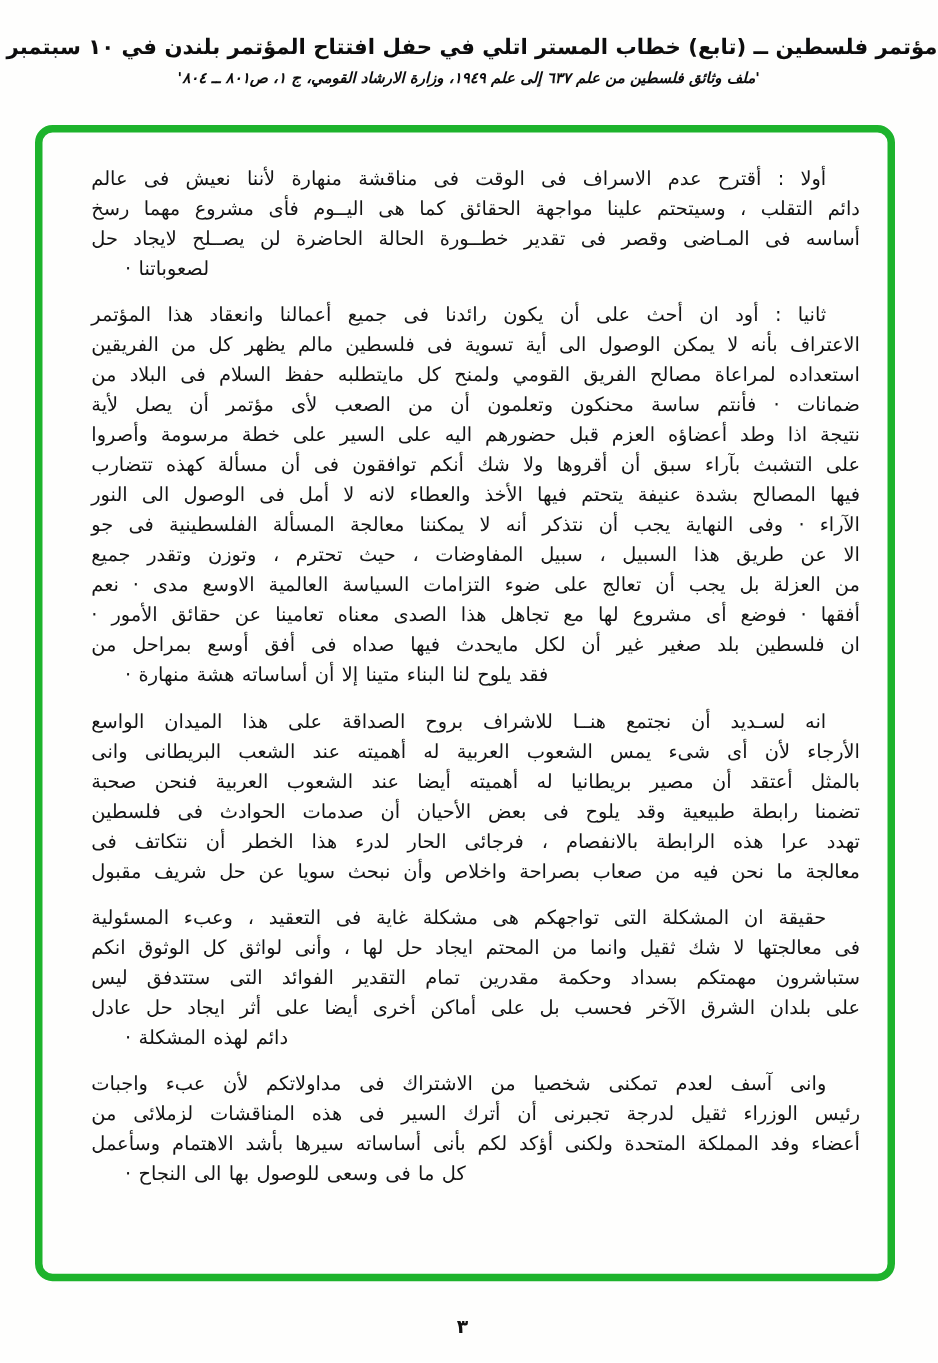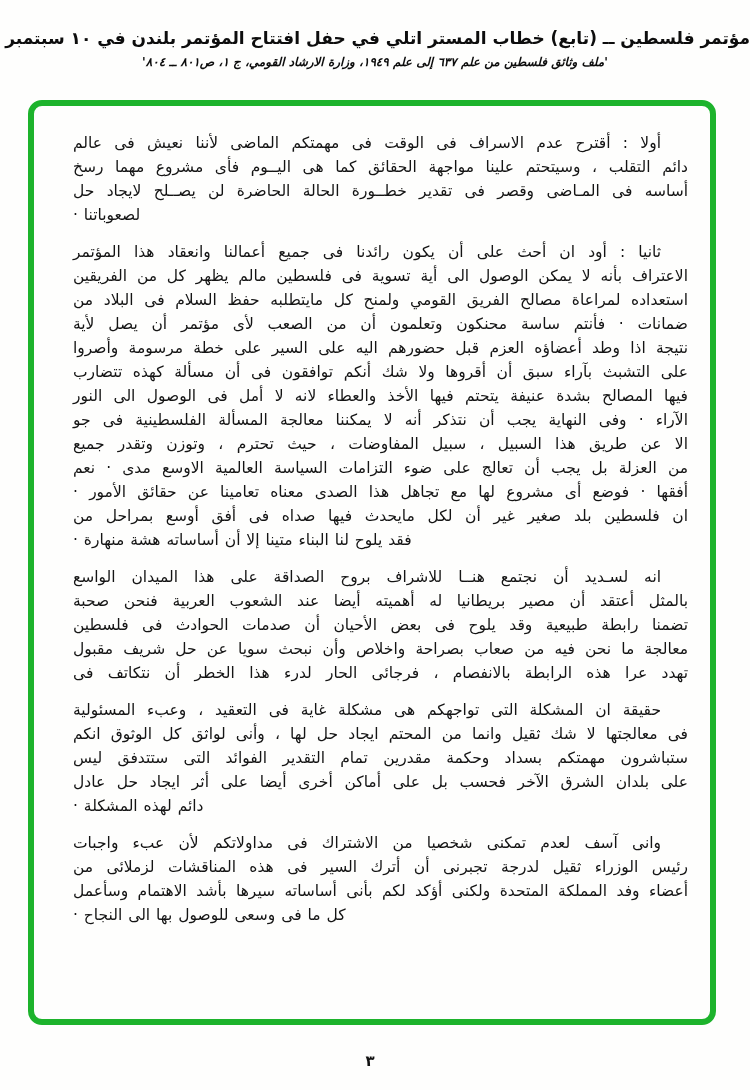--- a/index.html
+++ b/index.html
@@ -68,20 +68,21 @@
   .line {
     text-align: justify;
     text-align-last: justify;
     word-spacing: 1px;
   }
   .line.first {
     text-indent: 27px;
   }
   .line.last {
     text-align-last: left;
+    margin-left: 27px;
   }
   
   .page-number {
     position: absolute;
     top: 1052px;
     left: 0;
     width: 740px;
     text-align: center;
     font-size: 15px;
     font-weight: bold;
@@ -96,21 +97,21 @@
 
   <div class="header">
     <div class="doc-title">مؤتمر فلسطين ــ (تابع) خطاب المستر اتلي في حفل افتتاح المؤتمر بلندن في ١٠ سبتمبر ١٩٤٦</div>
     <div class="doc-source">'ملف وثائق فلسطين من علم ٦٣٧ إلى علم ١٩٤٩، وزارة الارشاد القومي، ج ١، ص٨٠١ ــ ٨٠٤'</div>
   </div>
 
   <div class="green-box"></div>
 
   <div class="content">
       <div class="para">
-        <div class="line first">أولا : أقترح عدم الاسراف فى الوقت فى مهمتكم الماضى لأننا نعيش فى عالم</div>
+        <div class="line first">أولا : أقترح عدم الاسراف فى الوقت فى مناقشة منهارة لأننا نعيش فى عالم</div>
         <div class="line">دائم التقلب ، وسيتحتم علينا مواجهة الحقائق كما هى اليــوم فأى مشروع مهما رسخ</div>
         <div class="line">أساسه فى المـاضى وقصر فى تقدير خطــورة الحالة الحاضرة لن يصــلح لايجاد حل</div>
         <div class="line last">لصعوباتنا ·</div>
       </div>
       <div class="para">
         <div class="line first">ثانيا : أود ان أحث على أن يكون رائدنا فى جميع أعمالنا وانعقاد هذا المؤتمر</div>
         <div class="line">الاعتراف بأنه لا يمكن الوصول الى أية تسوية فى فلسطين مالم يظهر كل من الفريقين</div>
         <div class="line">استعداده لمراعاة مصالح الفريق القومي ولمنح كل مايتطلبه حفظ السلام فى البلاد من</div>
         <div class="line">ضمانات · فأنتم ساسة محنكون وتعلمون أن من الصعب لأى مؤتمر أن يصل لأية</div>
         <div class="line">نتيجة اذا وطد أعضاؤه العزم قبل حضورهم اليه على السير على خطة مرسومة وأصروا</div>
@@ -118,24 +119,25 @@
         <div class="line">فيها المصالح بشدة عنيفة يتحتم فيها الأخذ والعطاء لانه لا أمل فى الوصول الى النور</div>
         <div class="line">الآراء · وفى النهاية يجب أن نتذكر أنه لا يمكننا معالجة المسألة الفلسطينية فى جو</div>
         <div class="line">الا عن طريق هذا السبيل ، سبيل المفاوضات ، حيث تحترم ، وتوزن وتقدر جميع</div>
         <div class="line">من العزلة بل يجب أن تعالج على ضوء التزامات السياسة العالمية الاوسع مدى · نعم</div>
         <div class="line">أفقها · فوضع أى مشروع لها مع تجاهل هذا الصدى معناه تعامينا عن حقائق الأمور ·</div>
         <div class="line">ان فلسطين بلد صغير غير أن لكل مايحدث فيها صداه فى أفق أوسع بمراحل من</div>
         <div class="line last">فقد يلوح لنا البناء متينا إلا أن أساساته هشة منهارة ·</div>
       </div>
       <div class="para">
         <div class="line first">انه لسـديد أن نجتمع هنــا للاشراف بروح الصداقة على هذا الميدان الواسع</div>
+        <div class="line">الأرجاء لأن أى شىء يمس الشعوب العربية له أهميته عند الشعب البريطانى وانى</div>
         <div class="line">بالمثل أعتقد أن مصير بريطانيا له أهميته أيضا عند الشعوب العربية فنحن صحبة</div>
         <div class="line">تضمنا رابطة طبيعية وقد يلوح فى بعض الأحيان أن صدمات الحوادث فى فلسطين</div>
+        <div class="line">تهدد عرا هذه الرابطة بالانفصام ، فرجائى الحار لدرء هذا الخطر أن نتكاتف فى</div>
         <div class="line">معالجة ما نحن فيه من صعاب بصراحة واخلاص وأن نبحث سويا عن حل شريف مقبول</div>
-        <div class="line">تهدد عرا هذه الرابطة بالانفصام ، فرجائى الحار لدرء هذا الخطر أن نتكاتف فى</div>
       </div>
       <div class="para">
         <div class="line first">حقيقة ان المشكلة التى تواجهكم هى مشكلة غاية فى التعقيد ، وعبء المسئولية</div>
         <div class="line">فى معالجتها لا شك ثقيل وانما من المحتم ايجاد حل لها ، وأنى لواثق كل الوثوق انكم</div>
         <div class="line">ستباشرون مهمتكم بسداد وحكمة مقدرين تمام التقدير الفوائد التى ستتدفق ليس</div>
         <div class="line">على بلدان الشرق الآخر فحسب بل على أماكن أخرى أيضا على أثر ايجاد حل عادل</div>
         <div class="line last">دائم لهذه المشكلة ·</div>
       </div>
       <div class="para">
         <div class="line first">وانى آسف لعدم تمكنى شخصيا من الاشتراك فى مداولاتكم لأن عبء واجبات</div>

